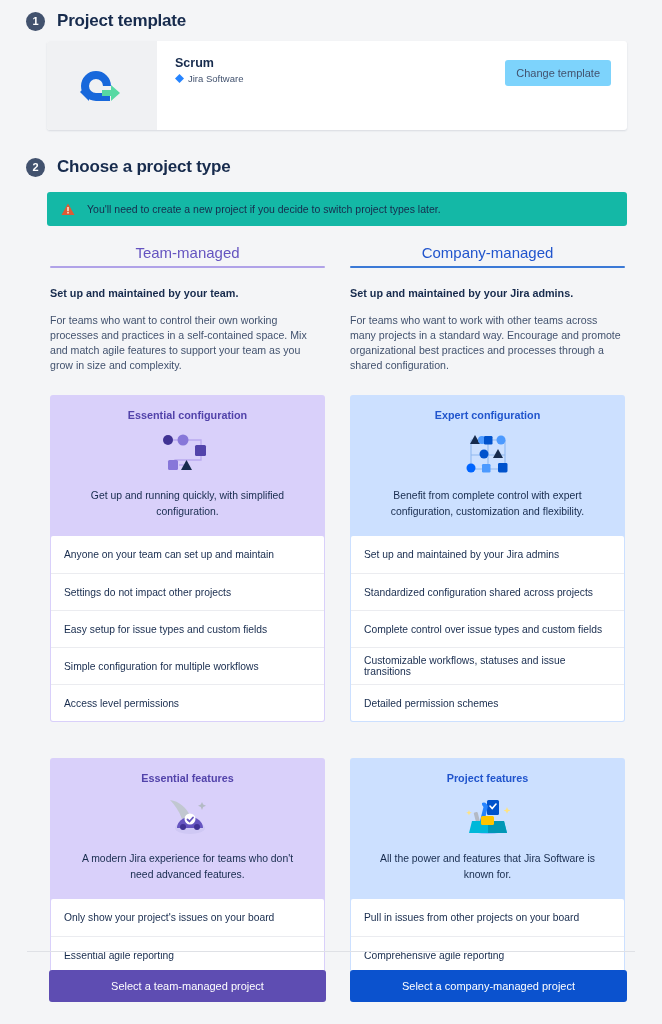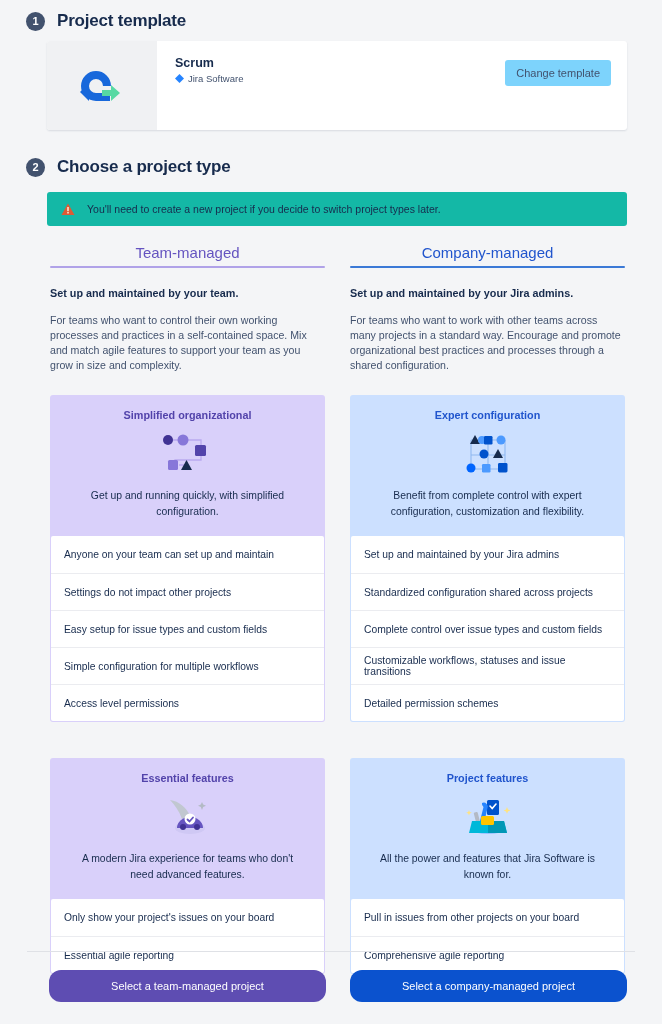--- a/index.html
+++ b/index.html
@@ -101,21 +101,21 @@
 
   .spacer-36 { height: 36px; }
 
   
   .footer-rule {
     position: absolute; left: 27px; top: 951px;
     width: 608px; height: 1px; background: #dfe1e6;
   }
   .footer-btn {
     position: absolute; top: 970px; height: 32px;
-    border: none; border-radius: 12px; cursor: pointer;
+    border: none; border-radius: 3px; cursor: pointer;
     font-family: inherit; font-size: 11px; color: #ffffff;
   }
   .btn-team    { left: 49px;  width: 277px; background: #5e4db2; }
   .btn-company { left: 350px; width: 277px; background: #0b52ce; }
 </style>
 </head>
 <body>
 
 <div class="section-head" id="sec1">
   <div class="step-badge">1</div>
@@ -165,21 +165,21 @@
 
 <div class="col col-left">
   <div class="tab tab-left">Team-managed</div>
   <div class="tab-underline ul-left"></div>
 
   <div class="col-subtitle">Set up and maintained by your team.</div>
   <div class="col-desc">For teams who want to control their own working processes and practices in a self-contained space. Mix and match agile features to support your team as you grow in size and complexity.</div>
 
   <div class="feature-block fb-left" style="margin-top:22px">
     <div class="fb-head">
-      <div class="fb-title fbt-left">Simplified organizational</div>
+      <div class="fb-title fbt-left">Essential configuration</div>
       <div class="fb-art">
         <svg width="62" height="44" viewBox="0 0 62 44">
           <g stroke="#b9a9ef" stroke-width="1.3" fill="none">
             <path d="M16 9h6"></path>
               <path d="M30 9h14v6"></path>
             <path d="M44 24v5H18v5"></path>
               <path d="M22 34h6"></path>
           </g>
           <circle cx="11" cy="9" r="5" fill="#403294"></circle>
           <circle cx="26" cy="9" r="5.5" fill="#8777d9"></circle>

